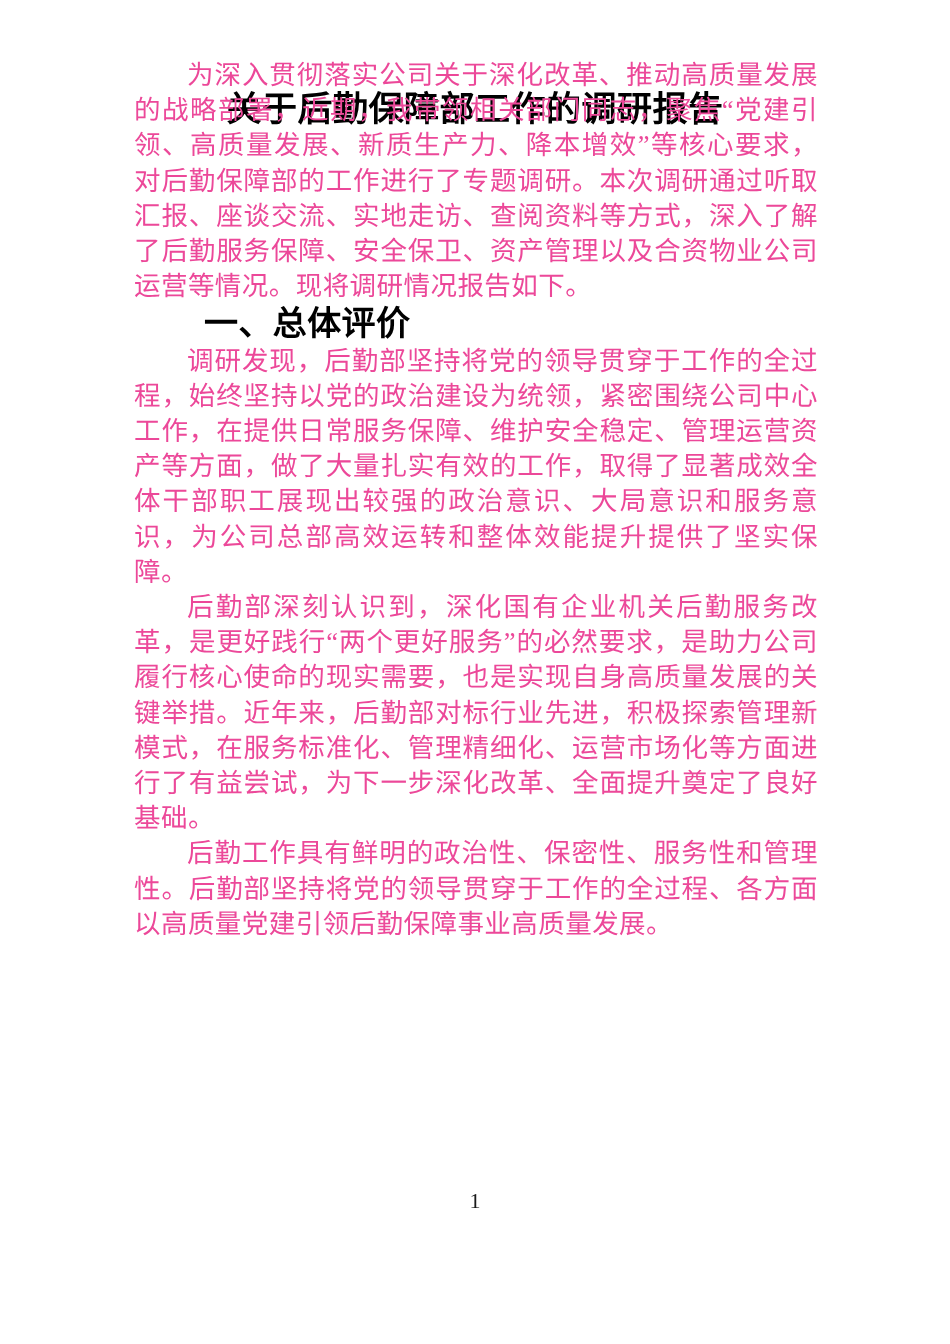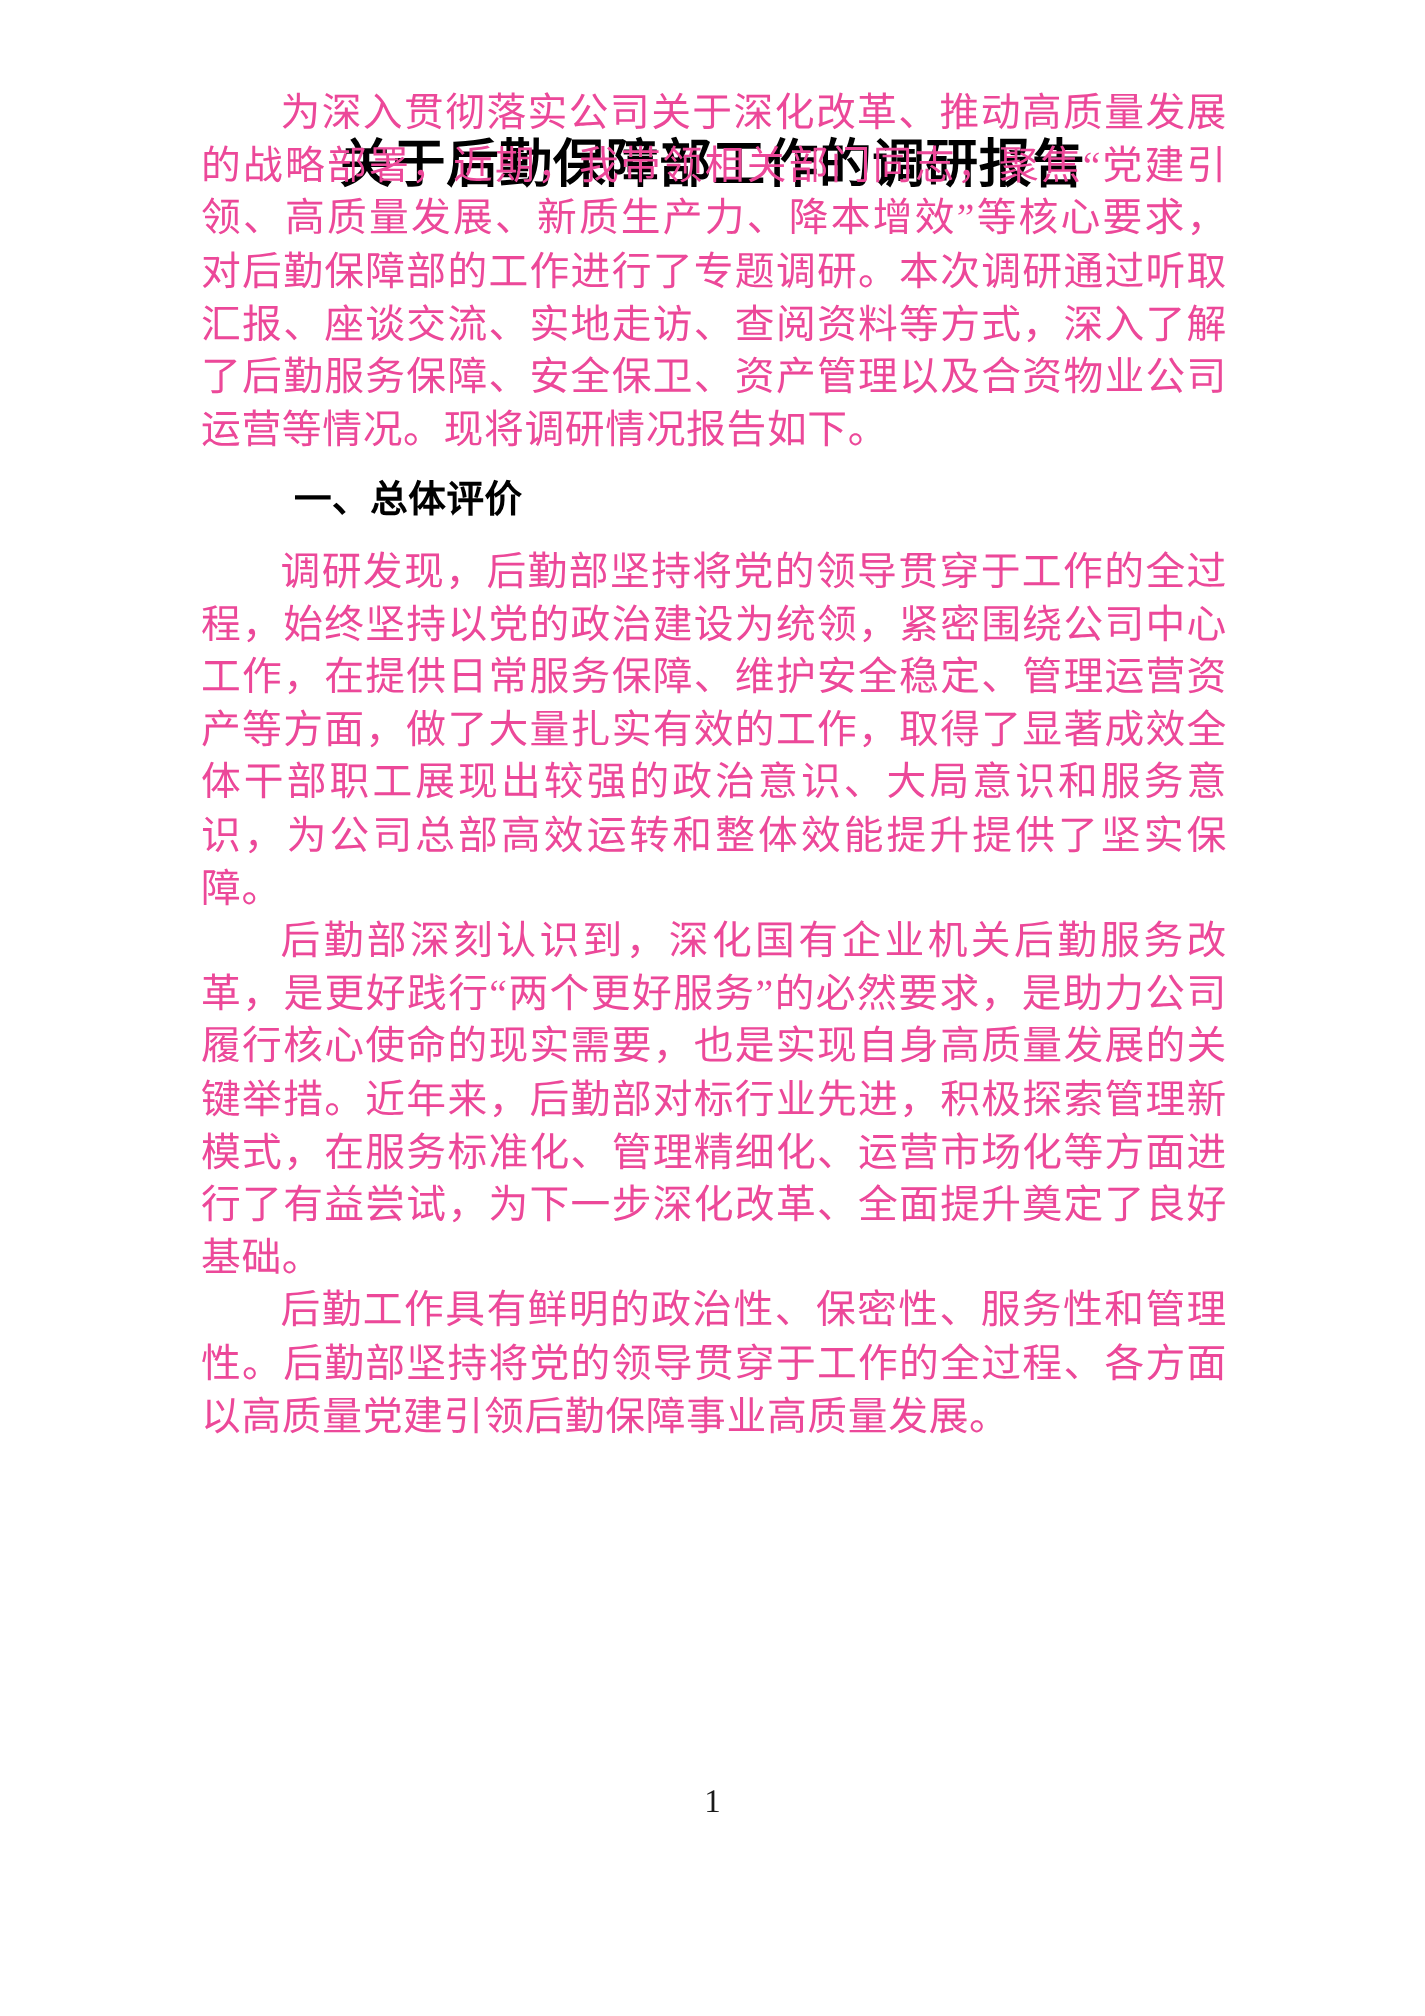--- a/index.html
+++ b/index.html
@@ -56,27 +56,27 @@
   }
 
   .para.first-para {
     margin-top: 58px;
   }
 
   
   .heading {
     font-family: "Liberation Sans", "DejaVu Sans", sans-serif;
     font-weight: bold;
-    font-size: 25px;
+    font-size: 34px;
     line-height: 35.2px;
     color: #000000;
     text-align: justify;
     text-justify: inter-ideograph;
     text-indent: 2em;
-    margin: 12px;
+    margin: 2px;
     letter-spacing: 0.4px;
     word-break: break-all;
     white-space: pre-wrap;
   }
 
   
   .page-number {
     position: absolute;
     left: 0;
     right: 0;

